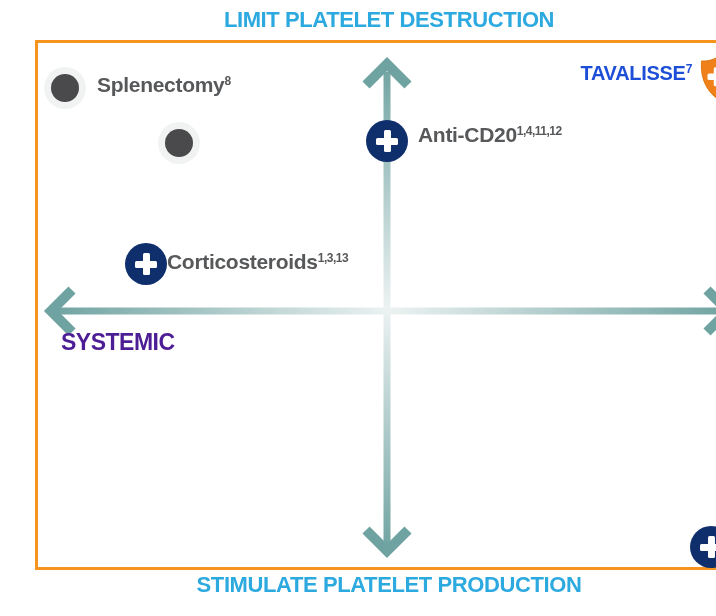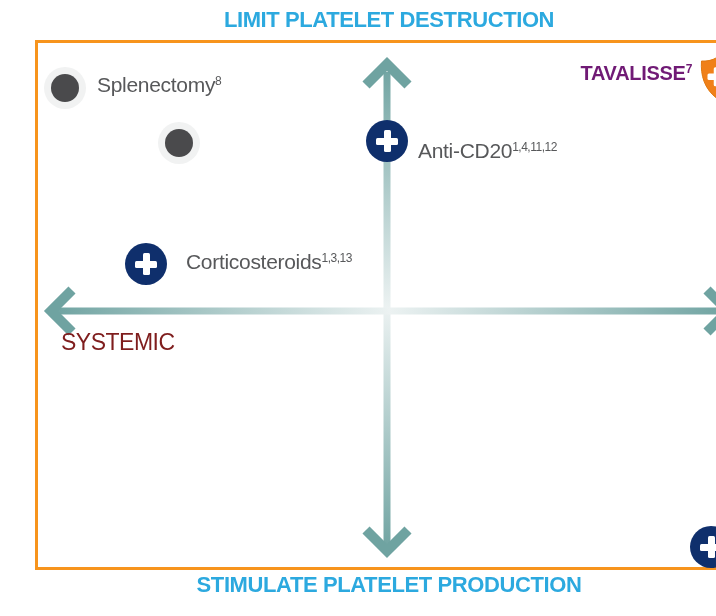--- a/index.html
+++ b/index.html
@@ -17,28 +17,28 @@
   .axis-title.bottom{top:572px;}
   
   .frame{
     position:absolute;left:4px;top:40px;width:703px;height:530px;
     border:3px solid #F7941D;box-sizing:border-box;background:#ffffff;
   }
   
   .axes-svg{position:absolute;left:0;top:0;width:716px;height:616px;}
   
   .quad-label{
-    position:absolute;font-weight:normal;font-size:23px;line-height:23px;
-    letter-spacing:-0.5px;color:#7f1d1d;white-space:nowrap;
+    position:absolute;font-weight:bold;font-size:23px;line-height:23px;
+    letter-spacing:-0.5px;color:#4c1d95;white-space:nowrap;
   }
   .quad-label.left{left:30px;top:331px;text-align:left;}
   .quad-label.right{right:27px;top:331px;text-align:right;}
   
   .item-label{
-    position:absolute;font-weight:normal;font-size:21px;line-height:22px;
+    position:absolute;font-weight:bold;font-size:21px;line-height:22px;
     letter-spacing:-0.3px;color:#57585A;white-space:nowrap;
   }
   .item-label .sup{
     font-size:12px;position:relative;top:-7px;letter-spacing:-0.5px;
   }
   .gray-dot{
     position:absolute;width:42px;height:42px;border-radius:50%;
     background:#F1F2F2;display:flex;align-items:center;justify-content:center;
   }
   .gray-dot .core{width:28px;height:28px;border-radius:50%;background:#4A4A4C;}
@@ -52,26 +52,26 @@
   .navy-circle::after{
     content:"";position:absolute;left:17.5px;top:10px;width:7px;height:22px;
     background:#ffffff;border-radius:1.5px;
   }
   
   .pos-splenectomy-dot{left:13px;top:67px;}
   .pos-splenectomy-label{left:66px;top:74px;}
   .pos-ivig-dot{left:127px;top:122px;}
   .pos-ivig-label{left:177px;top:123px;width:118px;white-space:normal;font-size:20px;line-height:21px;}
   .pos-anticd20-circle{left:335px;top:120px;}
-  .pos-anticd20-label{left:387px;top:140px;}
+  .pos-anticd20-label{left:387px;top:124px;}
   .pos-cortico-circle{left:94px;top:243px;}
-  .pos-cortico-label{left:155px;top:251px;}
+  .pos-cortico-label{left:136px;top:251px;}
   .pos-tavalisse-label{
     position:absolute;right:55px;top:62px;white-space:nowrap;
-    font-weight:bold;font-size:20px;letter-spacing:-0.3px;color:#701a75;
+    font-weight:bold;font-size:20px;letter-spacing:-0.3px;color:#1d4ed8;
   }
   .pos-tavalisse-label .sup{font-size:12px;position:relative;top:-7px;}
   .pos-tavalisse-shield{position:absolute;left:668px;top:56px;}
   .pos-tporas-label{right:64px;top:535px;left:auto;}
   .pos-tporas-circle{left:659px;top:526px;}
 </style>
 </head>
 <body>
 
 <div class="stage">

